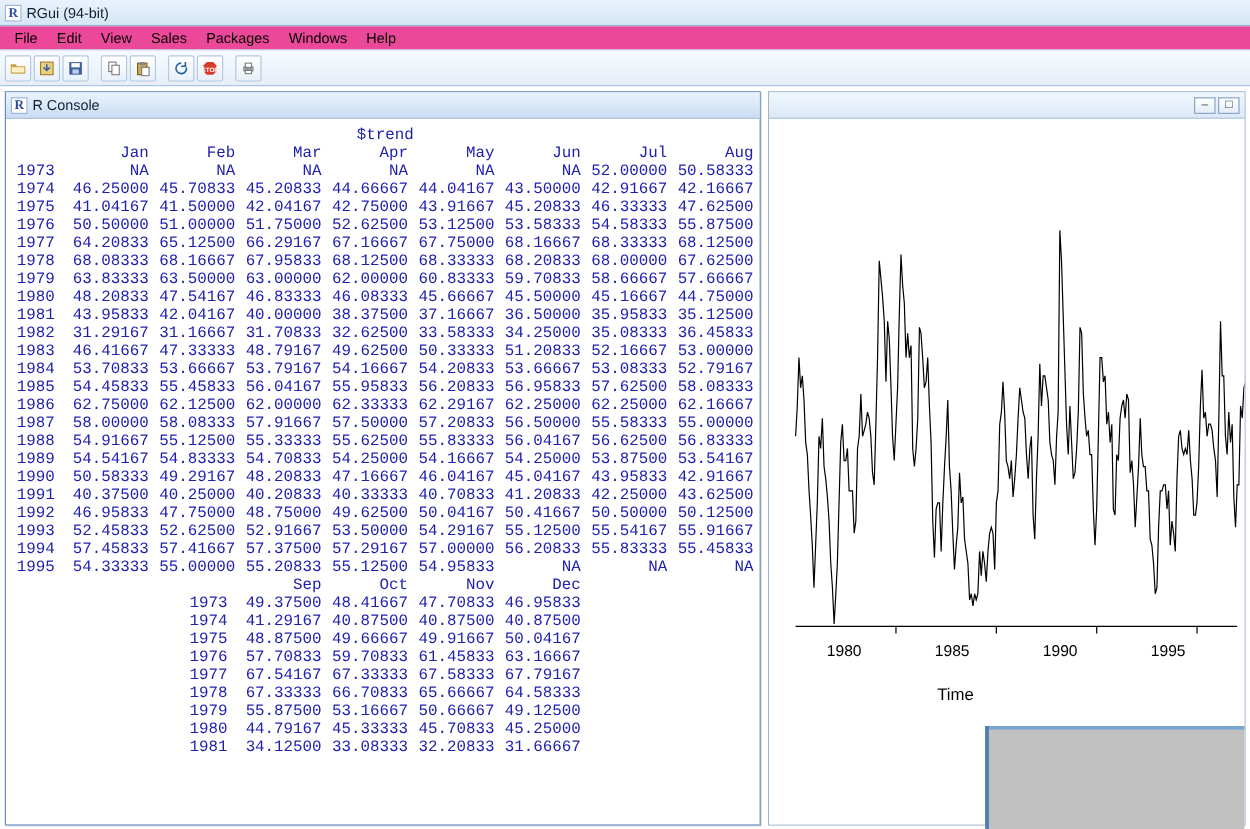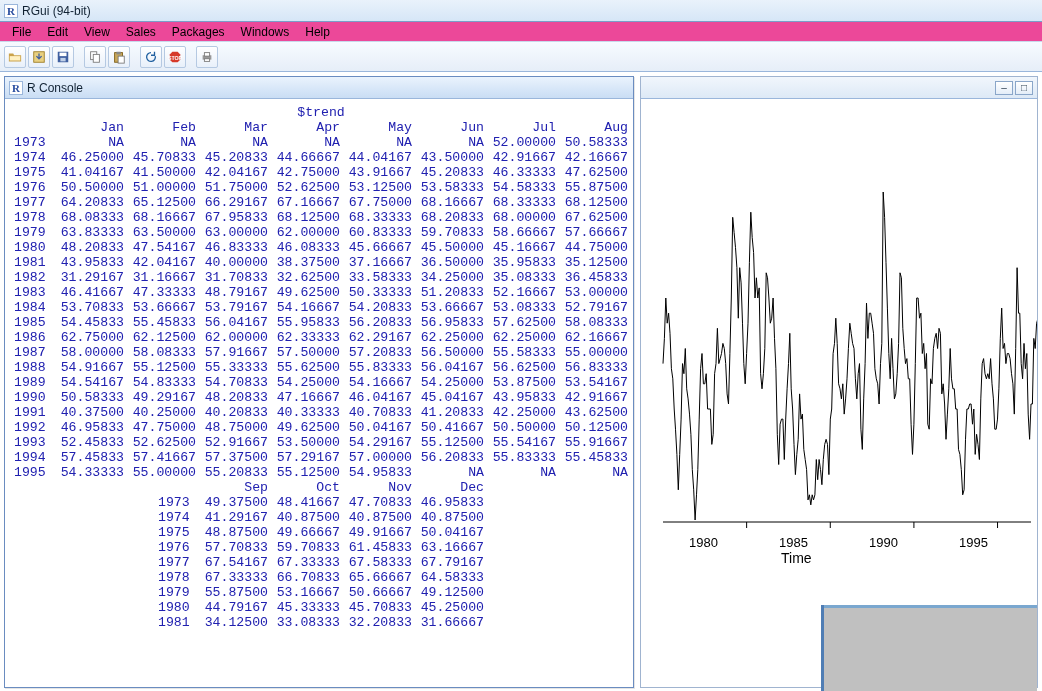--- a/index.html
+++ b/index.html
@@ -151,19 +151,19 @@
           <line x1="179.27272727272728" x2="179.27272727272728" y1="343" y2="349" stroke="#000"></line>
           <line x1="262.9090909090909" x2="262.9090909090909" y1="343" y2="349" stroke="#000"></line>
           <line x1="346.54545454545456" x2="346.54545454545456" y1="343" y2="349" stroke="#000"></line>
         </svg>
 
       <div class="tick-label" style="left:48px;  top:436px;">1980</div>
       <div class="tick-label" style="left:138px; top:436px;">1985</div>
       <div class="tick-label" style="left:228px; top:436px;">1990</div>
       <div class="tick-label" style="left:318px; top:436px;">1995</div>
 
-      <div class="chart-axis-label" style="left:140px; top:451px;">Time</div>
+      <div class="chart-axis-label" style="left:140px; top:471px;">Time</div>
 
       <div class="sub-panel"></div>
     </div>
   </div>
 
 </div>
 
 </body></html>

